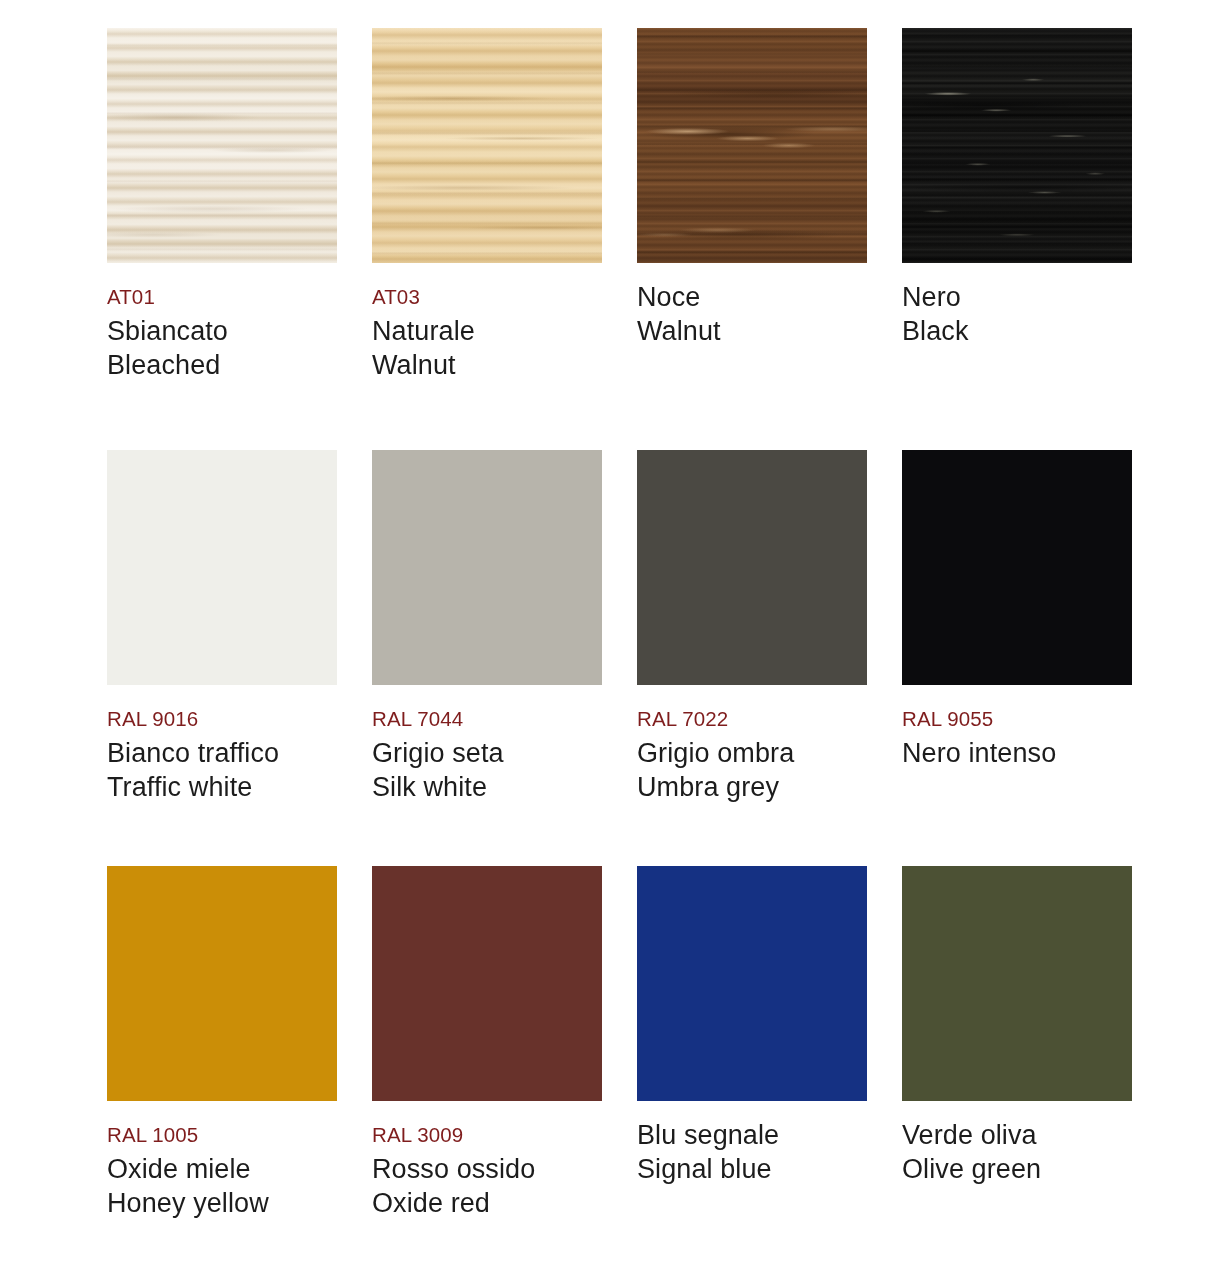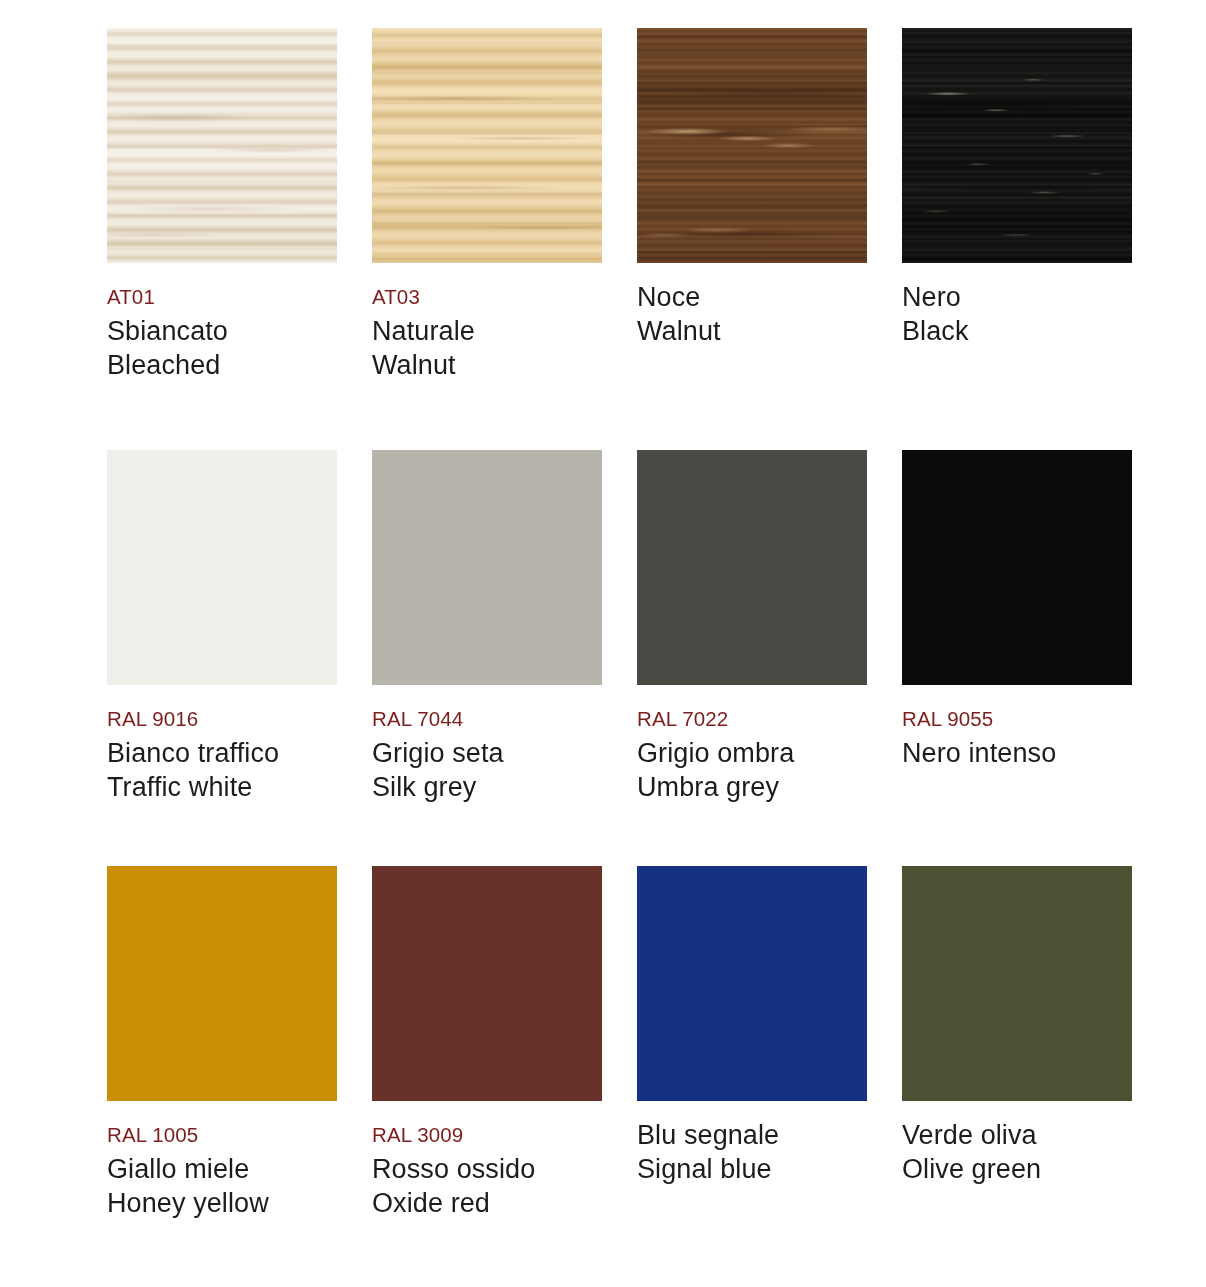--- a/index.html
+++ b/index.html
@@ -328,21 +328,21 @@
         <span class="it">Bianco traffico</span>
         <span class="en">Traffic white</span>
       </div>
     </div>
 
     <div class="swatch-cell">
       <div class="swatch-chip" style="background-color: rgb(183, 180, 171); background-image: none;"></div>
       <div class="caption">
         <span class="code">RAL 7044</span>
         <span class="it">Grigio seta</span>
-        <span class="en">Silk grey</span>
+        <span class="en">Silk white</span>
       </div>
     </div>
 
     <div class="swatch-cell">
       <div class="swatch-chip" style="background-color: rgb(75, 73, 67); background-image: none;"></div>
       <div class="caption">
         <span class="code">RAL 7022</span>
         <span class="it">Grigio ombra</span>
         <span class="en">Umbra grey</span>
       </div>
@@ -358,21 +358,21 @@
   </div>
 
   <div class="row-spacer-2"></div>
 
   <div class="group">
 
     <div class="swatch-cell">
       <div class="swatch-chip" style="background-color: rgb(203, 142, 7); background-image: none;"></div>
       <div class="caption">
         <span class="code">RAL 1005</span>
-        <span class="it">Giallo miele</span>
+        <span class="it">Oxide miele</span>
         <span class="en">Honey yellow</span>
       </div>
     </div>
 
     <div class="swatch-cell">
       <div class="swatch-chip" style="background-color: rgb(104, 50, 43); background-image: none;"></div>
       <div class="caption">
         <span class="code">RAL 3009</span>
         <span class="it">Rosso ossido</span>
         <span class="en">Oxide red</span>

